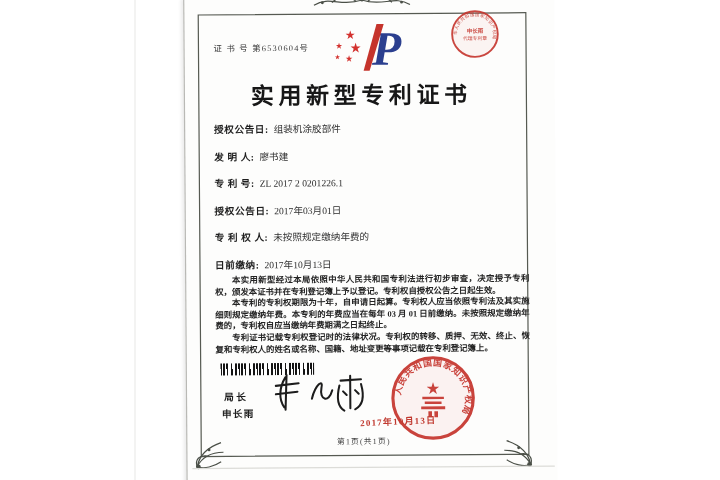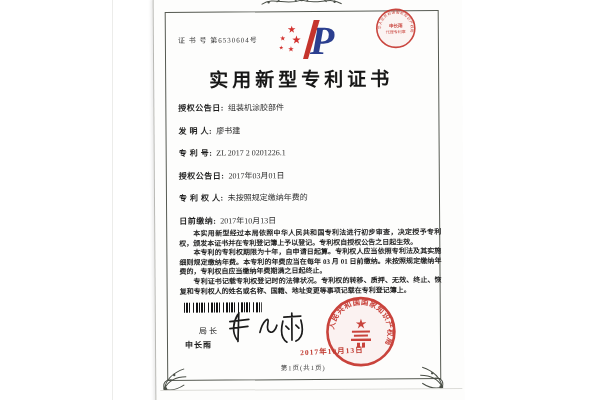--- a/index.html
+++ b/index.html
@@ -42,21 +42,21 @@
     text-align:justify;color:#242424;
   }
   .bodytext p{margin:0;text-indent:2em;font-weight:bold;}
   .barcode{
     left:28px;top:304px;width:78px;height:10px;
     background:repeating-linear-gradient(90deg,
       #141414 0 1px,#fff 1px 2px,#141414 2px 4px,#fff 4px 5px,
       #141414 5px 6px,#fff 6px 9px,#141414 9px 10px,#fff 10px 12px,
       #141414 12px 14px,#fff 14px 15px);
   }
-  .director-label{left:43px;top:326px;font-size:8px;font-weight:normal;color:#1e1e1e;letter-spacing:2px;}
+  .director-label{left:31px;top:326px;font-size:8px;font-weight:bold;color:#1e1e1e;letter-spacing:2px;}
   .director-name{left:29px;top:340px;font-size:8px;font-weight:bold;color:#1e1e1e;letter-spacing:1px;}
   .signature{left:66px;top:310px;width:84px;height:40px;}
   .grant-seal{left:168px;top:297px;width:74px;height:74px;opacity:0.92;}
   .seal-date{
     left:144px;top:347px;font-size:7.5px;color:#c0392f;font-weight:bold;
     letter-spacing:1px;transform:rotate(-2deg);white-space:nowrap;
   }
   .top-seal{left:221px;top:10px;width:42px;height:42px;opacity:0.9;}
   .page-footer{left:11px;top:364px;width:272px;text-align:center;font-size:6.5px;color:#3b3b3b;letter-spacing:1px;}
   .photo-bottom-line{left:4px;top:391px;width:302px;height:1px;background:#dcdcd8;}

